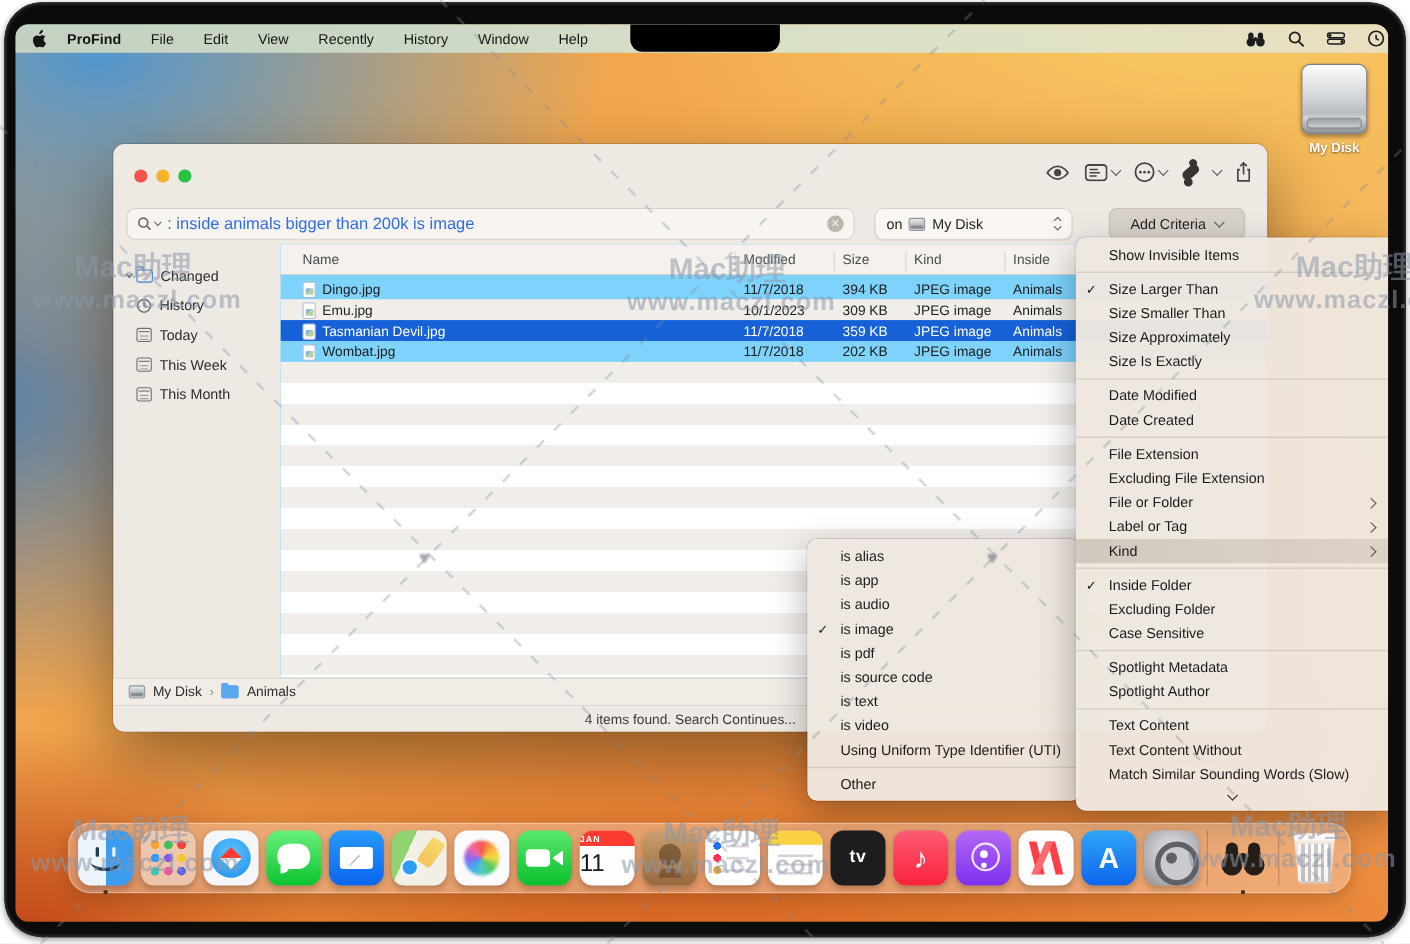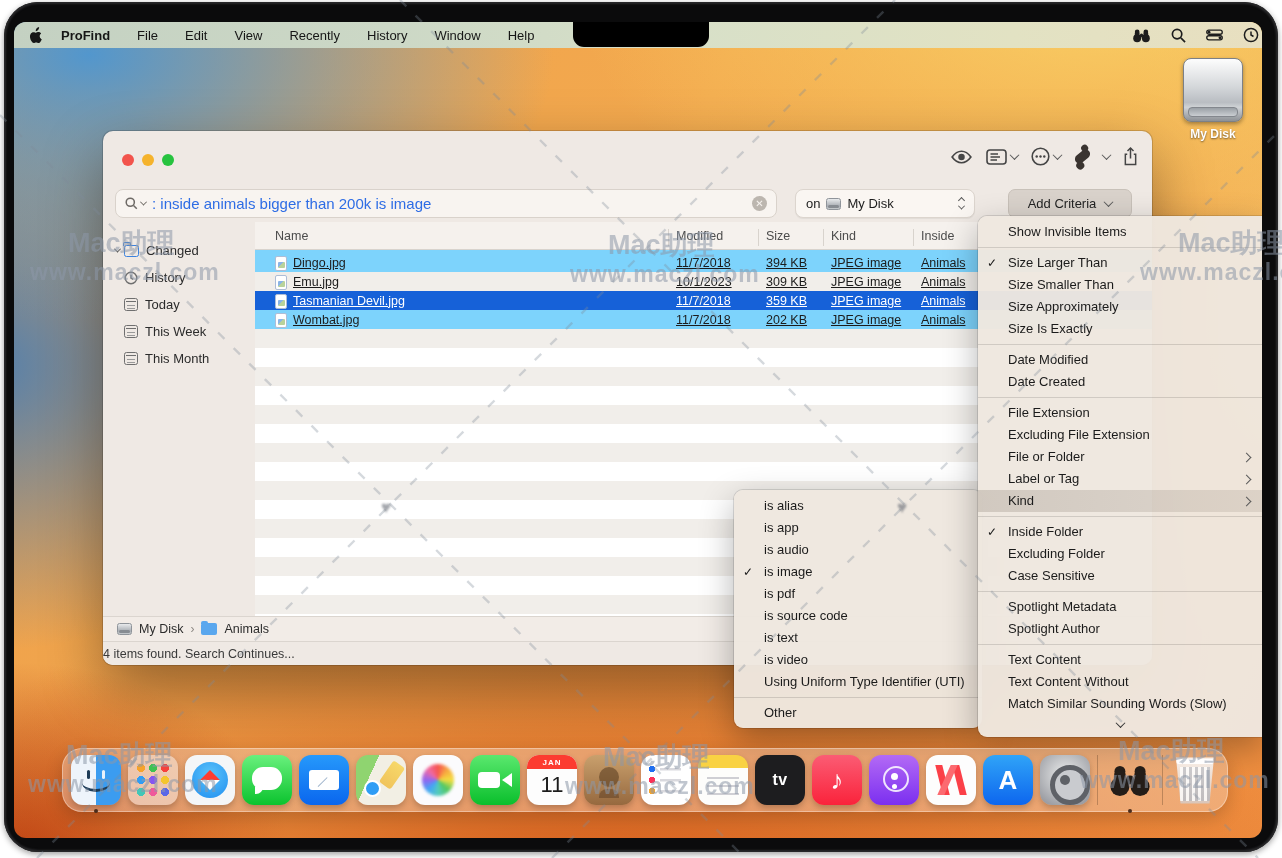--- a/index.html
+++ b/index.html
@@ -80,34 +80,34 @@
 
   
   .table { position:absolute; left:152px; top:91px; right:0; height:394px; background:#7dd3fc; overflow:hidden; }
   .thead { position:absolute; left:0; right:0; top:0; height:28px; background:#f5f1ed; border-bottom:1px solid #d8d3cd; font-size:12.5px; color:#4c4c4c; }
   .thead span { position:absolute; top:7px; }
   .vsep { position:absolute; top:3px; bottom:3px; width:1px; background:#d8d3cd; }
   .rows { position:absolute; left:0; right:0; top:31px; }
   .trow { position:relative; height:19px; font-size:12.5px; color:#1c1c1c; }
   .trow.alt { background:#f1eeea; }
   .trow.sel { background:#1661d8; color:#fff; }
-  .trow span { position:absolute; top:2.5px; white-space:nowrap;text-decoration:underline; }
+  .trow span { position:absolute; top:2.5px; white-space:nowrap; }
   .doc-ic { position:absolute; left:20px; top:2px; width:12px; height:15px; background:#fff; border:1px solid #aebdd6; border-radius:2px; }
   .doc-ic::after { content:""; position:absolute; left:1.5px; right:1.5px; bottom:1.5px; height:6px; background:linear-gradient(135deg,#8ab4e6 40%,#b8d29b 40%); border-radius:1px; }
   .fill-stripes { position:absolute; left:0; right:0; top:107px; bottom:0;
     background:repeating-linear-gradient(180deg,#f1eeea 0 19px,#ffffff 19px 38px); }
   .c-name { left:38px; } .c-mod { left:421px; } .c-size { left:511px; } .c-kind { left:576px; } .c-inside { left:666px; }
   .h-name { left:20px; } .h-mod { left:421px; } .h-size { left:511px; } .h-kind { left:576px; } .h-inside { left:666px; }
 
   
   .pathbar { position:absolute; left:0; right:0; top:485px; height:25px; background:#f2ecE7; background:#f2ece7; border-top:1px solid #dbd5cf; display:flex; align-items:center; padding-left:14px; gap:7px; font-size:12.5px; color:#2c2c2c; }
   .path-sep { color:#8f8a85; font-size:12px; }
   .mini-folder { width:16px; height:12px; background:#5aa7ee; border-radius:2px; position:relative; }
   .mini-folder::before { content:""; position:absolute; left:0; top:-2.5px; width:7px; height:3px; background:#5aa7ee; border-radius:2px 2px 0 0; }
-  .statusbar { position:absolute; left:0; right:0; top:510px; height:24px; background:#efe9e4; border-top:1px solid #dbd5cf; border-radius:0 0 10px 10px; display:flex; align-items:center; font-size:12.5px; color:#3a3a3a; }
+  .statusbar { position:absolute; left:0; right:0; top:510px; height:24px; background:#efe9e4; border-top:1px solid #dbd5cf; border-radius:0 0 10px 10px; display:flex; align-items:center; justify-content:center; font-size:12.5px; color:#3a3a3a; }
 
   
   .menu { position:absolute; background:rgba(238,231,223,.97); box-shadow:0 12px 34px rgba(0,0,0,.3), 0 0 0 1px rgba(0,0,0,.12); font-size:13px; color:#1b1b1b; padding:5px 0 4px; }
   .crit-menu { left:964px; top:194px; width:284px; border-radius:9px 0 0 9px; }
   .kind-menu { left:720px; top:468px; width:248px; border-radius:9px; }
   .mi { position:relative; height:22px; line-height:22px; padding:0 26px 0 30px; white-space:nowrap; }
   .mi .check { position:absolute; left:9px; top:0; font-size:12px; }
   .mi .sub { position:absolute; right:12px; top:8px; }
   .mi.hl { background:linear-gradient(90deg, rgba(124,112,100,.26), rgba(124,112,100,.16)); }
   .msep { height:1px; background:rgba(0,0,0,.13); margin:4px 0; }
@@ -141,21 +141,21 @@
   .ic-mail::after { content:""; position:absolute; left:12px; top:16px; width:13px; height:13px; border-right:1.6px solid #9fb4cc; transform:rotate(45deg); }
   .ic-maps { background:linear-gradient(115deg,#8fd470 0 32%, #f2efe4 32% 100%); }
   .ic-maps::before { content:""; position:absolute; left:8px; bottom:8px; width:13px; height:13px; border-radius:50%; background:#2f9df5; border:2px solid #fff; }
   .ic-maps::after { content:""; position:absolute; right:7px; top:7px; width:14px; height:26px; background:linear-gradient(180deg,#f8d24a,#f0b93a); transform:rotate(35deg); border-radius:3px; opacity:.8; }
   .ic-photos { background:#fbfbfd; }
   .ic-photos::before { content:""; position:absolute; left:9px; top:9px; width:32px; height:32px; border-radius:50%;
     background:conic-gradient(#f6423c,#f7a32b,#f4dc2d,#3fc251,#42c6b7,#2f9df5,#8755f0,#ef5a9b,#f6423c); filter:blur(1.5px); opacity:.9; }
   .ic-facetime { background:linear-gradient(180deg,#5ae86e,#0abf2c); }
   .ic-facetime::before { content:""; position:absolute; left:8px; top:17px; width:22px; height:16px; background:#fff; border-radius:4px; }
   .ic-facetime::after { content:""; position:absolute; right:8px; top:18px; width:10px; height:14px; background:#fff; clip-path:polygon(100% 0,100% 100%,0 50%); }
-  .ic-calendar { background:#fdfdfd; text-align:center; }
+  .ic-calendar { background:#fdfdfd; }
   .cal-mon { display:block; background:#fc3b30; color:#fff; font-size:8px; font-weight:bold; letter-spacing:1px; border-radius:12px 12px 0 0; height:14px; line-height:15px; }
   .cal-day { display:block; color:#1c1c1c; font-size:22px; line-height:32px; }
   .ic-contacts { background:linear-gradient(180deg,#c9a06d,#96693f); }
   .ic-contacts::before { content:""; position:absolute; left:15px; top:12px; width:20px; height:20px; border-radius:50%; background:rgba(84,56,30,.55); }
   .ic-contacts::after { content:""; position:absolute; left:15px; bottom:7px; width:20px; height:9px; border-radius:8px 8px 0 0; background:rgba(84,56,30,.45); }
   .ic-reminders { background:#fff;
     background-image:radial-gradient(circle 3.5px at 11px 14px,#1d6ef2 97%,transparent),radial-gradient(circle 3.5px at 11px 25px,#fc3158 97%,transparent),radial-gradient(circle 3.5px at 11px 36px,#f7a52b 97%,transparent),
       linear-gradient(#d9d9de,#d9d9de),linear-gradient(#d9d9de,#d9d9de),linear-gradient(#d9d9de,#d9d9de);
     background-size:auto,auto,auto,21px 2.5px,21px 2.5px,21px 2.5px; background-position:0 0,0 0,0 0,19px 13px,19px 24px,19px 35px; background-repeat:no-repeat; }
   .ic-notes { background:linear-gradient(180deg,#f9d243 0 13px, #fdfdfb 13px);

